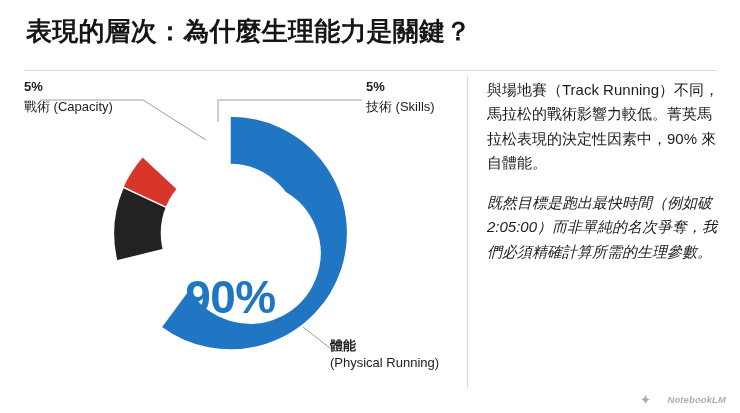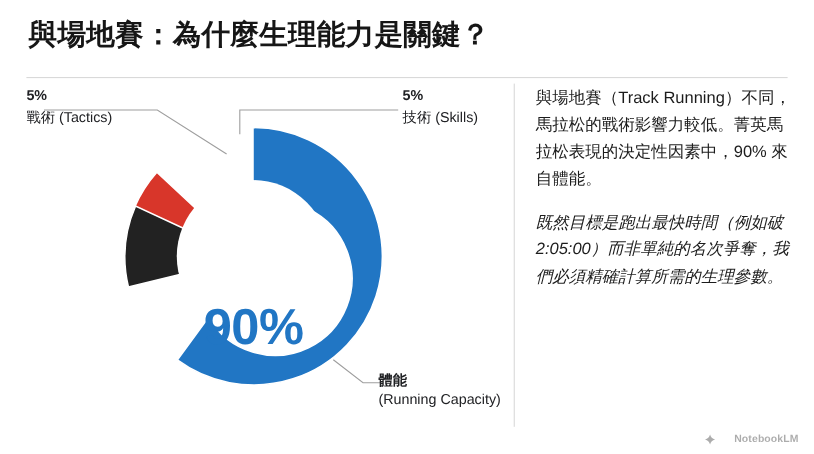--- a/index.html
+++ b/index.html
@@ -108,21 +108,21 @@
   .callout-skills {
     left: 366px;
     top: 78px;
     text-align: left;
   }
   .callout-physical {
     left: 330px;
     top: 338px;
     text-align: left;
   }
-  .callout-physical .cname { line-height: 1.3; margin-left: 14px; }
+  .callout-physical .cname { line-height: 1.3; }
 
   
   .text-column {
     position: absolute;
     left: 487px;
     top: 78px;
     width: 236px;
   }
   .para {
     font-size: 15px;
@@ -135,35 +135,36 @@
 
   
   .watermark {
     position: absolute;
     right: 14px;
     bottom: 8px;
     display: flex;
     align-items: center;
     gap: 16px;
     opacity: 0.42;
+    font-style: italic;
   }
   .watermark .wm-text {
     font-size: 9.5px;
     color: #3c3c3c;
     letter-spacing: 0.1px;
     font-weight: 600;
   }
   .wm-icon { display: block; }
 </style>
 </head>
 <body>
 
 <div class="slide">
 
-  <div class="slide-title">與場地賽：為什麼生理能力是關鍵？</div>
+  <div class="slide-title">表現的層次：為什麼生理能力是關鍵？</div>
   <div class="title-rule"></div>
 
   <div class="column-divider"></div>
 
   <div class="chart-area">
 
     <svg class="donut-svg" width="466" height="320" viewBox="0 0 466 320">
 
       <polyline points="40,28 143,28 206,68" fill="none" stroke="#9e9e9e" stroke-width="1"></polyline>
       <polyline points="218,50 218,28 362,28" fill="none" stroke="#9e9e9e" stroke-width="1"></polyline>
@@ -188,31 +189,31 @@
                Z" transform="rotate(-320 230 161)"></path>
 
       <circle cx="230" cy="161" r="69.3" fill="#ffffff"></circle>
     </svg>
 
     <div class="donut-center-label">90%</div>
   </div>
 
   <div class="callout callout-tactics">
     <span class="pct">5%</span>
-    <span class="cname">戰術 (Tactics)</span>
+    <span class="cname">戰術 (Capacity)</span>
   </div>
 
   <div class="callout callout-skills">
     <span class="pct">5%</span>
     <span class="cname">技術 (Skills)</span>
   </div>
 
   <div class="callout callout-physical">
     <span class="cname" style="font-weight:bold">體能</span>
-    <span class="cname">(Running Capacity)</span>
+    <span class="cname">(Physical Running)</span>
   </div>
 
   <div class="text-column">
     <p class="para">與場地賽（Track Running）不同，馬拉松的戰術影響力較低。菁英馬拉松表現的決定性因素中，90% 來自體能。</p>
     <p class="para">既然目標是跑出最快時間（例如破 2:05:00）而非單純的名次爭奪，我們必須精確計算所需的生理參數。</p>
   </div>
 
   <div class="watermark">
     <svg class="wm-icon" width="11" height="11" viewBox="0 0 24 24">
       <path d="M12 2 C13.2 7.2 16.8 10.8 22 12 C16.8 13.2 13.2 16.8 12 22

